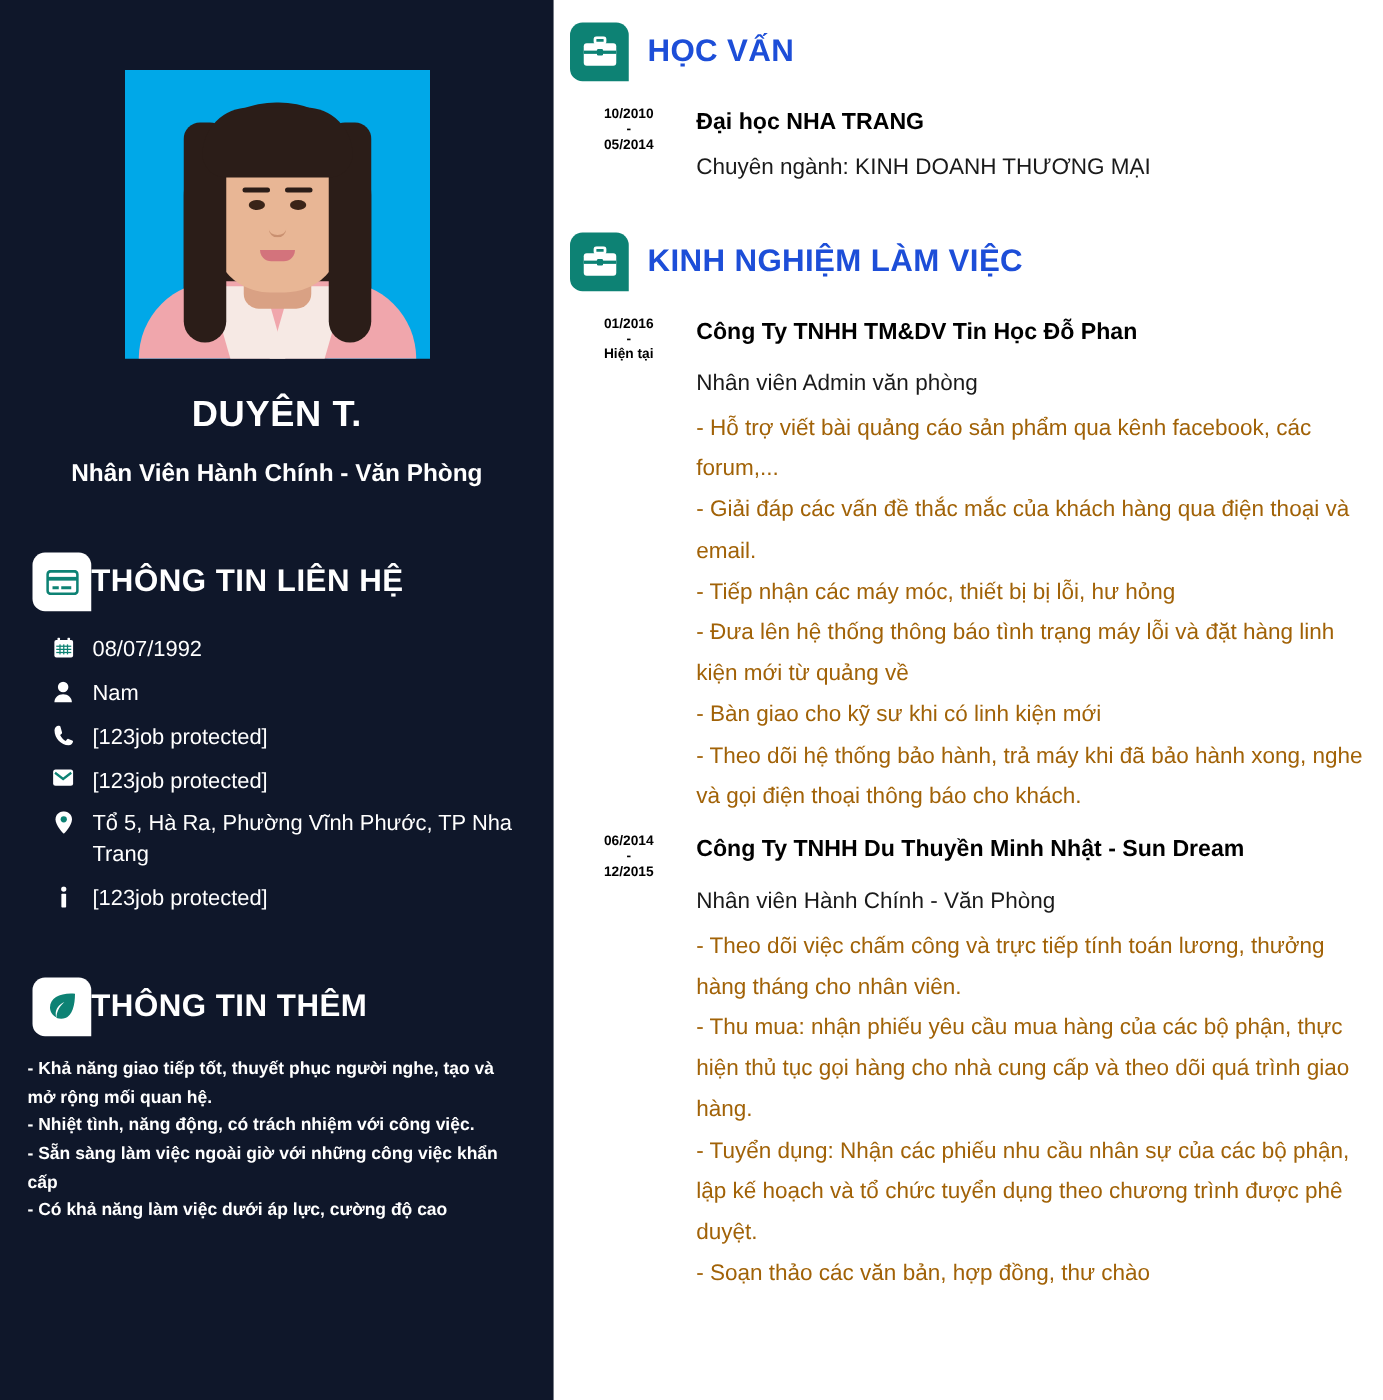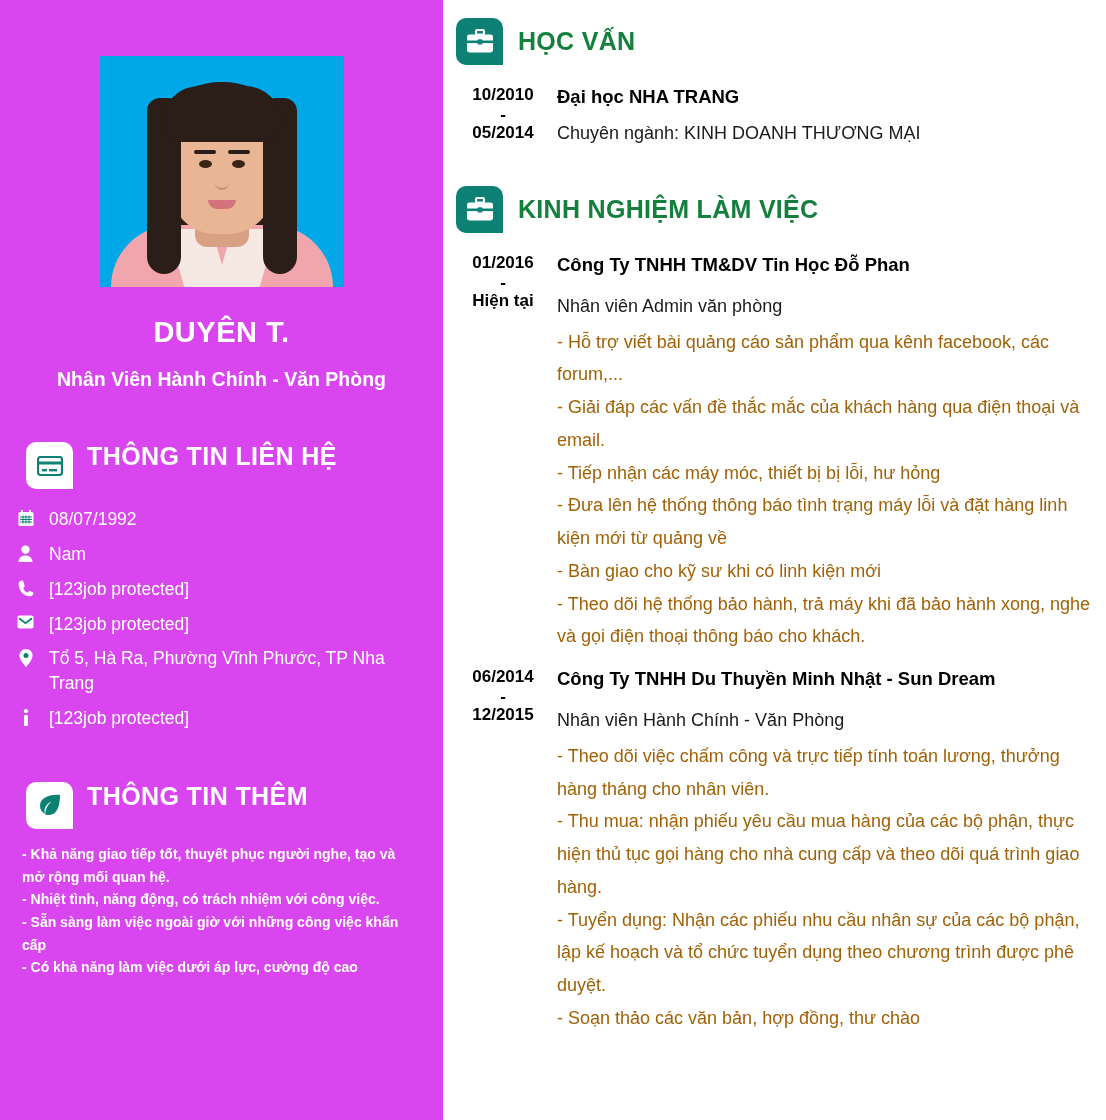--- a/index.html
+++ b/index.html
@@ -14,21 +14,21 @@
     display: flex;
     width: 1106px;
     height: 1120px;
     background: #ffffff;
   }
 
   
   .sidebar {
     width: 443px;
     flex: 0 0 443px;
-    background: #d946ef;
+    background: #0f172a;
     color: #ffffff;
     padding: 0;
     position: relative;
     overflow: hidden;
   }
   .photo-wrap {
     display: flex;
     justify-content: center;
     padding-top: 56px;
   }
@@ -136,43 +136,42 @@
   .job-title {
     text-align: center;
     font-size: 19.5px;
     font-weight: bold;
     margin-top: 19px;
     padding: 0 12px;
   }
 
   .sb-section-head {
     display: flex;
-    align-items: flex-start;
-    gap: 14px;
+    align-items: center;
     margin-top: 51px;
     padding-left: 26px;
   }
   .icon-box {
     width: 47px; height: 47px;
     background: #ffffff;
     border-radius: 10px 10px 0 10px;
     display: flex; align-items: center; justify-content: center;
     flex: 0 0 47px;
   }
   .icon-box svg { display: block; }
   .sb-section-title {
     font-size: 25px;
     font-weight: bold;
     letter-spacing: 0.4px;
     color: #ffffff;
   }
 
   .contact-list {
     margin-top: 18px;
-    padding-left: 16px;
+    padding-left: 41px;
     padding-right: 18px;
   }
   .contact-row {
     display: flex;
     align-items: flex-start;
     gap: 14px;
     margin-bottom: 10px;
   }
   .c-ico {
     width: 19px;
@@ -217,36 +216,36 @@
   .m-icon-box {
     width: 47px; height: 47px;
     background: #0d8274;
     border-radius: 10px 10px 0 10px;
     display: flex; align-items: center; justify-content: center;
     flex: 0 0 47px;
   }
   .m-section-title {
     font-size: 25px;
     font-weight: bold;
-    color: #15803d;
+    color: #1d4ed8;
     letter-spacing: 0.3px;
   }
   .m-section-head.exp { margin-top: 39px; }
 
   .entry {
     display: flex;
     margin-top: 18px;
     padding-left: 8px;
   }
   .entry.tight { margin-top: 12px; }
   .dates {
     width: 104px;
     flex: 0 0 104px;
     text-align: center;
-    font-size: 17px;
+    font-size: 11px;
     font-weight: bold;
     color: #000000;
     line-height: 1.35;
     padding-top: 1px;
   }
   .dates .dash { display: block; line-height: 0.9; }
   .entry-body {
     flex: 1;
     padding-left: 2px;
     padding-right: 10px;

